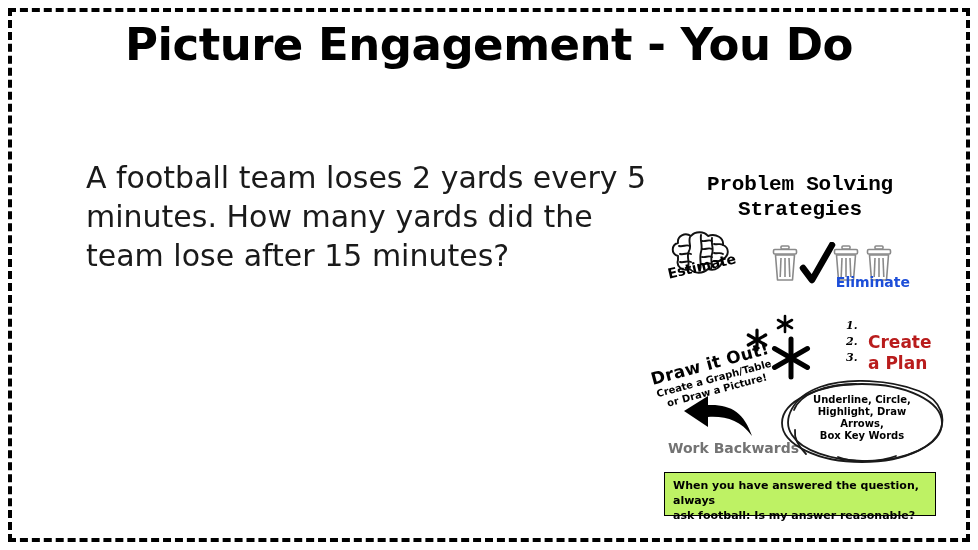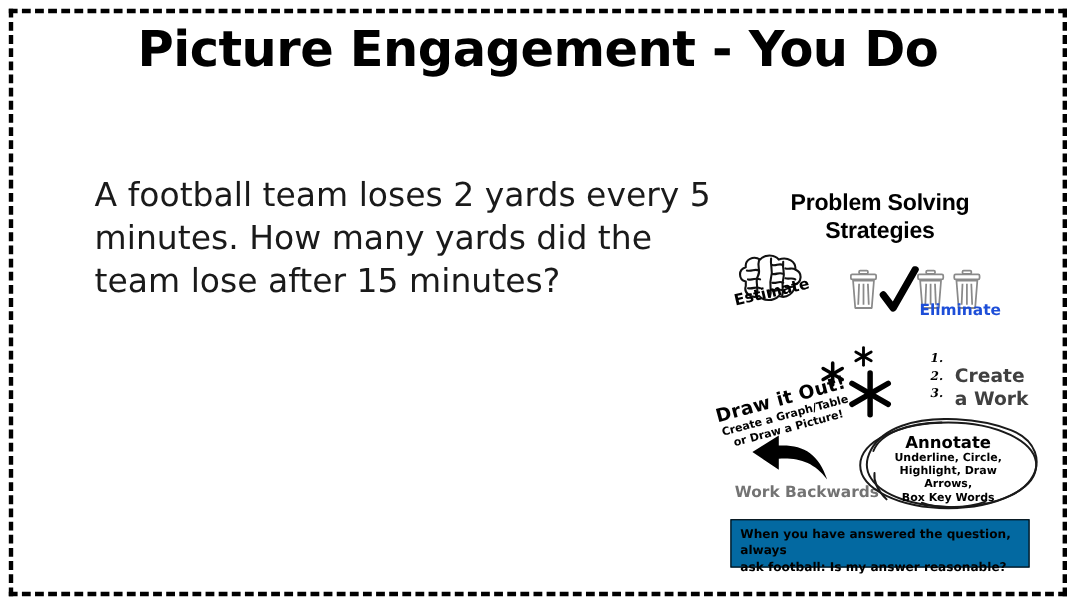--- a/index.html
+++ b/index.html
@@ -59,21 +59,21 @@
     top: 172px;
     width: 300px;
     height: 348px;
   }
   .pss-title {
     position: absolute;
     left: 0;
     top: 0;
     width: 300px;
     text-align: center;
-    font-family: Liberation Sans, sans-serif;
+    font-family: Liberation Mono, monospace;
     font-size: 21px;
     font-weight: bold;
     line-height: 25px;
     color: #000000;
     letter-spacing: -0.2px;
   }
 
   .brain-wrap {
     position: absolute;
     left: 18px;
@@ -164,21 +164,21 @@
     color: #000000;
   }
   .plan-label {
     position: absolute;
     left: 22px;
     top: 14px;
     font-family: "DejaVu Sans", "Liberation Sans", sans-serif;
     font-size: 17px;
     font-weight: bold;
     line-height: 21px;
-    color: #404040;
+    color: #b91c1c;
     white-space: nowrap;
   }
 
   .arrow-wrap {
     position: absolute;
     left: 32px;
     top: 222px;
     width: 72px;
     height: 46px;
   }
@@ -223,21 +223,21 @@
   }
 
   .footer-box {
     position: absolute;
     left: 14px;
     top: 300px;
     width: 272px;
     height: 44px;
     box-sizing: border-box;
     border: 1.5px solid #000000;
-    background: #0369a1;
+    background: #bef264;
     padding: 5px 8px 0 8px;
   }
   .footer-box .line {
     font-family: "DejaVu Sans", "Liberation Sans", sans-serif;
     font-size: 11px;
     font-weight: bold;
     line-height: 15px;
     color: #000000;
   }
 </style>
@@ -342,21 +342,21 @@
     </div>
 
     <div class="plan-block">
       <div class="plan-nums">
         <div>1.</div>
         <div>2.</div>
         <div>3.</div>
       </div>
       <div class="plan-label">
         <div>Create</div>
-        <div>a Work</div>
+        <div>a Plan</div>
       </div>
     </div>
 
     <div class="arrow-wrap">
       <svg viewBox="0 0 72 46" width="72" height="46" aria-hidden="true">
         <path d="M2 17 L26 2 L26 11 C48 10 62 18 70 42 C58 26 44 22 26 23 L26 33 Z" fill="#000000"></path>
       </svg>
     </div>
     <div class="label-backwards">Work Backwards</div>
 
@@ -364,21 +364,20 @@
       <svg viewBox="0 0 172 86" width="172" height="86" aria-hidden="true">
         <g fill="none" stroke="#1a1a1a" stroke-width="1.8" stroke-linecap="round">
           <ellipse cx="86" cy="43" rx="80" ry="39"></ellipse>
           <path d="M16 55 C6 40 16 17 44 7 C72 -3 115 0 143 11 C166 20 172 40 161 56 C150 72 118 82 86 81 C56 80 26 71 16 55 Z"></path>
           <path d="M18 30 C24 14 50 4 80 4"></path>
           <path d="M30 74 C22 66 18 58 19 50"></path>
           <path d="M62 77 C78 83 104 82 120 76"></path>
         </g>
       </svg>
       <div class="annotate-text">
-        <div class="head">Annotate</div>
         <div class="sub">Underline, Circle,</div>
         <div class="sub">Highlight, Draw Arrows,</div>
         <div class="sub">Box Key Words</div>
       </div>
     </div>
 
     <div class="footer-box">
       <div class="line">When you have answered the question, always</div>
       <div class="line">ask football: Is my answer reasonable?</div>
     </div>

